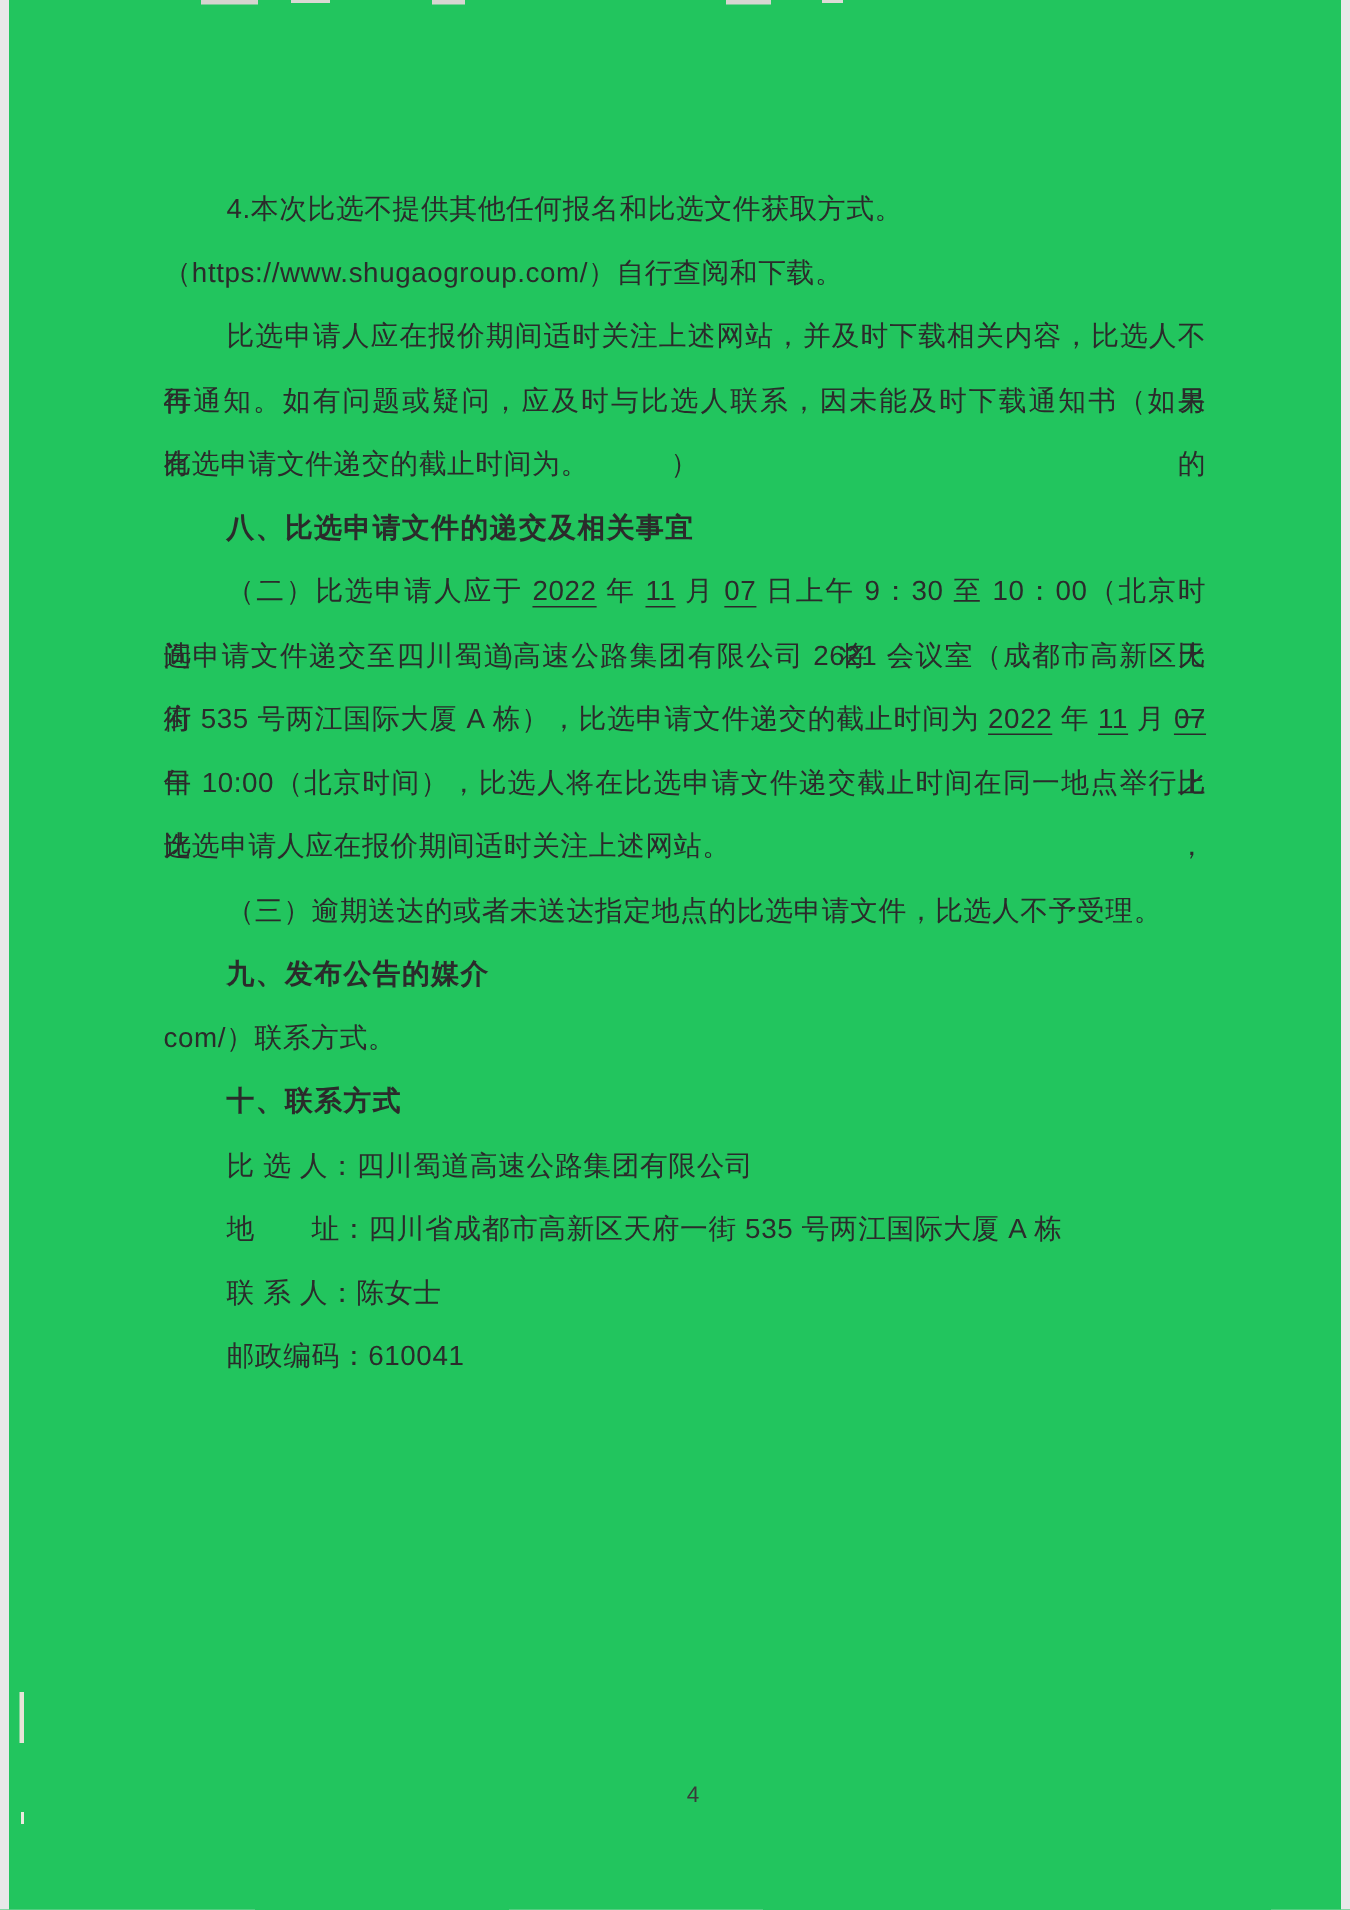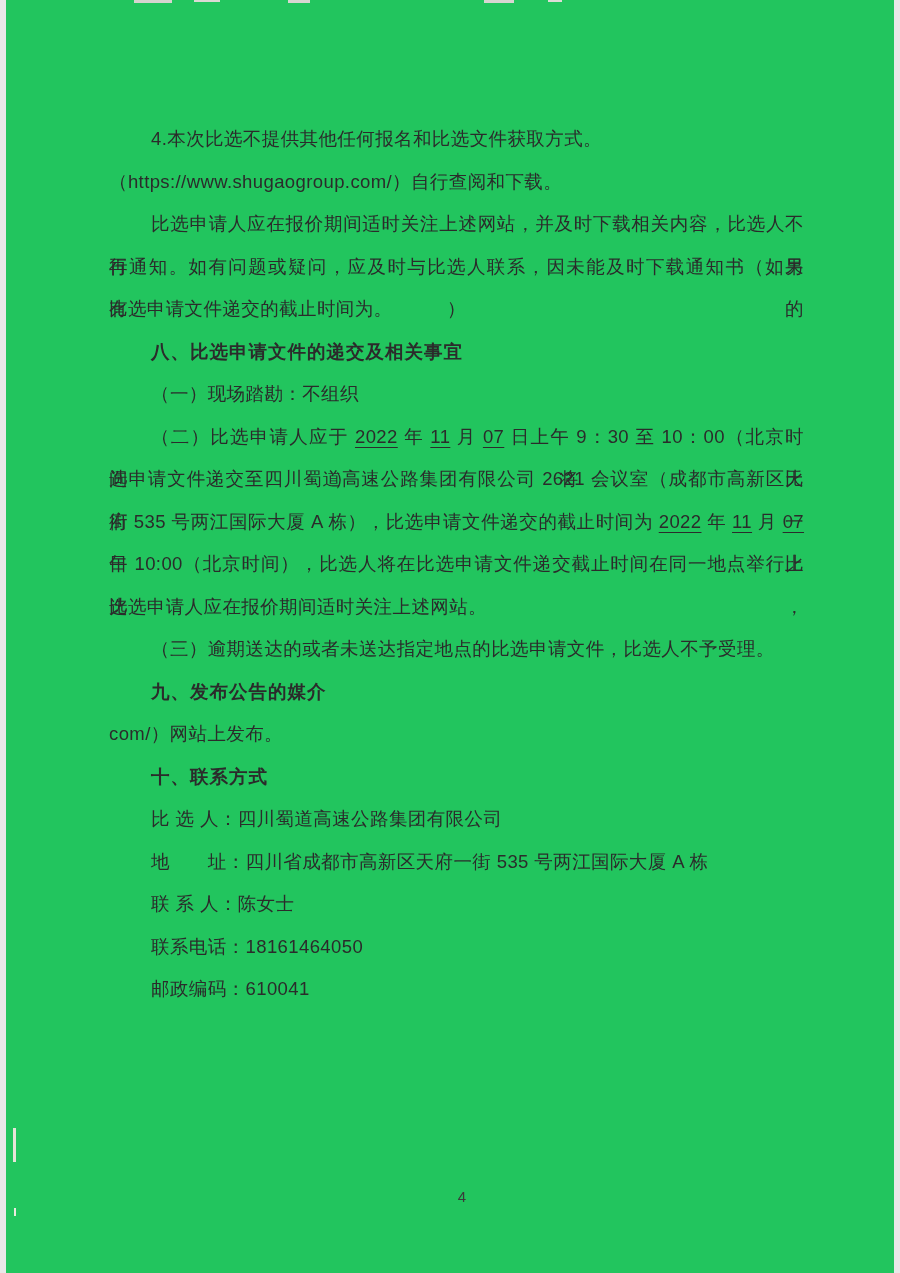--- a/index.html
+++ b/index.html
@@ -70,31 +70,29 @@
   <div class="artifact a-left1"></div>
   <div class="artifact a-left2"></div>
 
   <div class="doc-body" id="doc-body">
       <div class="line indent"><span>4.本次比选不提供其他任何报名和比选文件获取方式。</span></div>
       <div class="line"><span>（https://www.shugaogroup.com/）自行查阅和下载。</span></div>
       <div class="line indent justify"><span>比选申请人应在报价期间适时关注上述网站，并及时下载相关内容，比选人不再另</span></div>
       <div class="line justify"><span>行通知。如有问题或疑问，应及时与比选人联系，因未能及时下载通知书（如果有）的</span></div>
       <div class="line"><span>比选申请文件递交的截止时间为。</span></div>
       <div class="line indent bold"><span>八、比选申请文件的递交及相关事宜</span></div>
-      <div class="line indent"><span>（一）现场踏勘：不组织</span></div>
       <div class="line indent justify"><span>（二）比选申请人应于 </span><span class="u">2022</span><span> 年 </span><span class="u">11</span><span> 月 </span><span class="u">07</span><span> 日上午 9：30 至 10：00（北京时间）将比</span></div>
       <div class="line justify"><span>选申请文件递交至四川蜀道高速公路集团有限公司 2621 会议室（成都市高新区天府一</span></div>
       <div class="line justify"><span>街 535 号两江国际大厦 A 栋），比选申请文件递交的截止时间为 </span><span class="u">2022</span><span> 年 </span><span class="u">11</span><span> 月 </span><span class="u">07</span><span> 日上</span></div>
       <div class="line justify"><span>午 10:00（北京时间），比选人将在比选申请文件递交截止时间在同一地点举行比选，</span></div>
       <div class="line"><span>比选申请人应在报价期间适时关注上述网站。</span></div>
       <div class="line indent"><span>（三）逾期送达的或者未送达指定地点的比选申请文件，比选人不予受理。</span></div>
       <div class="line indent bold"><span>九、发布公告的媒介</span></div>
-      <div class="line"><span>com/）网站上发布。</span></div>
+      <div class="line"><span>com/）联系方式。</span></div>
       <div class="line indent bold"><span>十、联系方式</span></div>
       <div class="line indent"><span>比 选 人：四川蜀道高速公路集团有限公司</span></div>
       <div class="line indent"><span>地　　址：四川省成都市高新区天府一街 535 号两江国际大厦 A 栋</span></div>
       <div class="line indent"><span>联 系 人：陈女士</span></div>
-      <div class="line indent"><span>联系电话：18161464050</span></div>
       <div class="line indent"><span>邮政编码：610041</span></div>
     </div>
 
   <div class="page-num">4</div>
 </div>
 
 </body></html>

